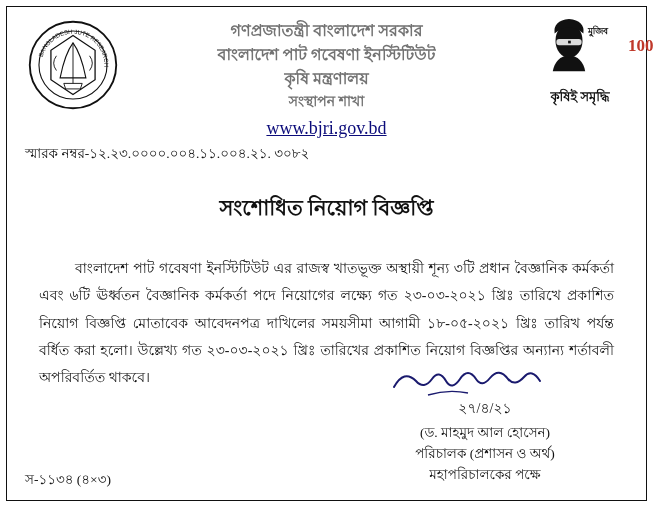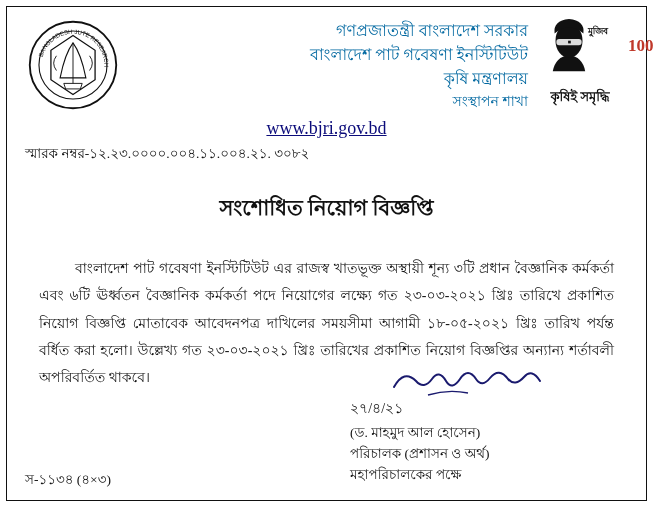--- a/index.html
+++ b/index.html
@@ -52,24 +52,23 @@
     width: 92px;
     height: 92px;
   }
   .titles {
     flex: 1 1 auto;
     text-align: center;
     padding-top: 4px;
   }
   .titles .line {
     font-family: "Liberation Serif", serif;
-    font-weight: normal;
-    color: #0369a1;
+    font-weight: bold;
+    color: #737373;
     line-height: 1.5;
-    text-align: right;
   }
   .t1 { font-size: 16px; }
   .t2 { font-size: 16px; }
   .t3 { font-size: 16px; }
   .t4 { font-size: 14px; }
   .website {
     margin-top: 6px;
     font-family: "Liberation Serif", serif;
     font-size: 18px;
     color: #0b0b7a;
@@ -159,21 +158,21 @@
     text-align: justify;
     text-indent: 36px;
   }
 
   
   .sig-block {
     position: absolute;
     right: 26px;
     top: 360px;
     width: 270px;
-    text-align: left;
+    text-align: center;
   }
   .sig-scribble {
     height: 34px;
     position: relative;
   }
   .sig-scribble svg { position: absolute; left: 38px; top: -6px; }
   .sig-date {
     font-family: "Liberation Serif", serif;
     font-size: 14px;
     color: #111;

